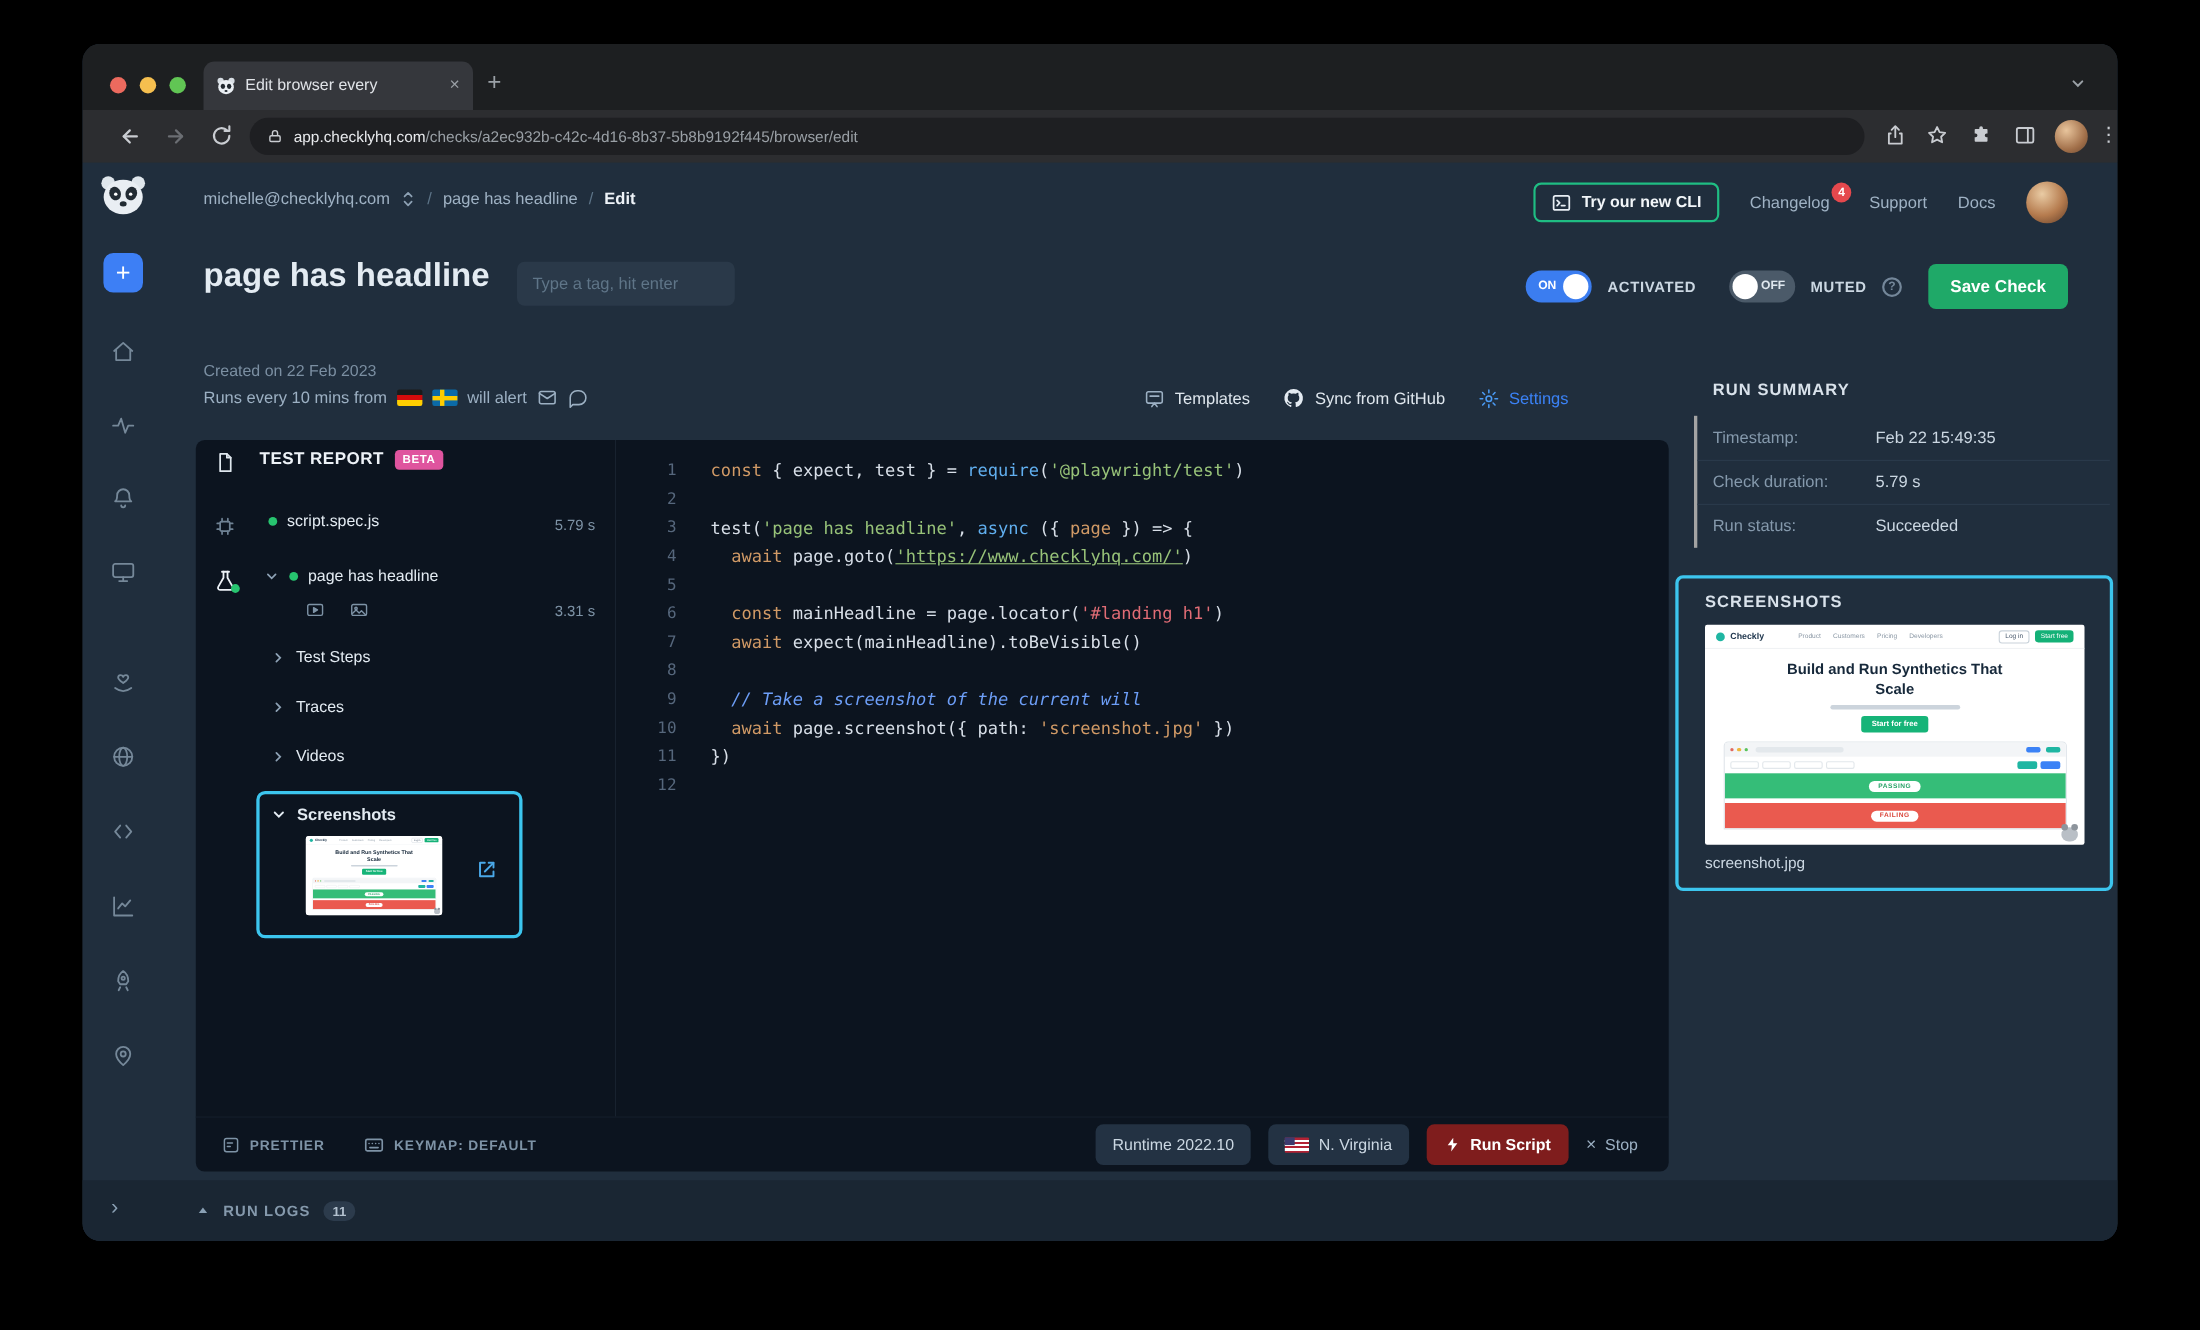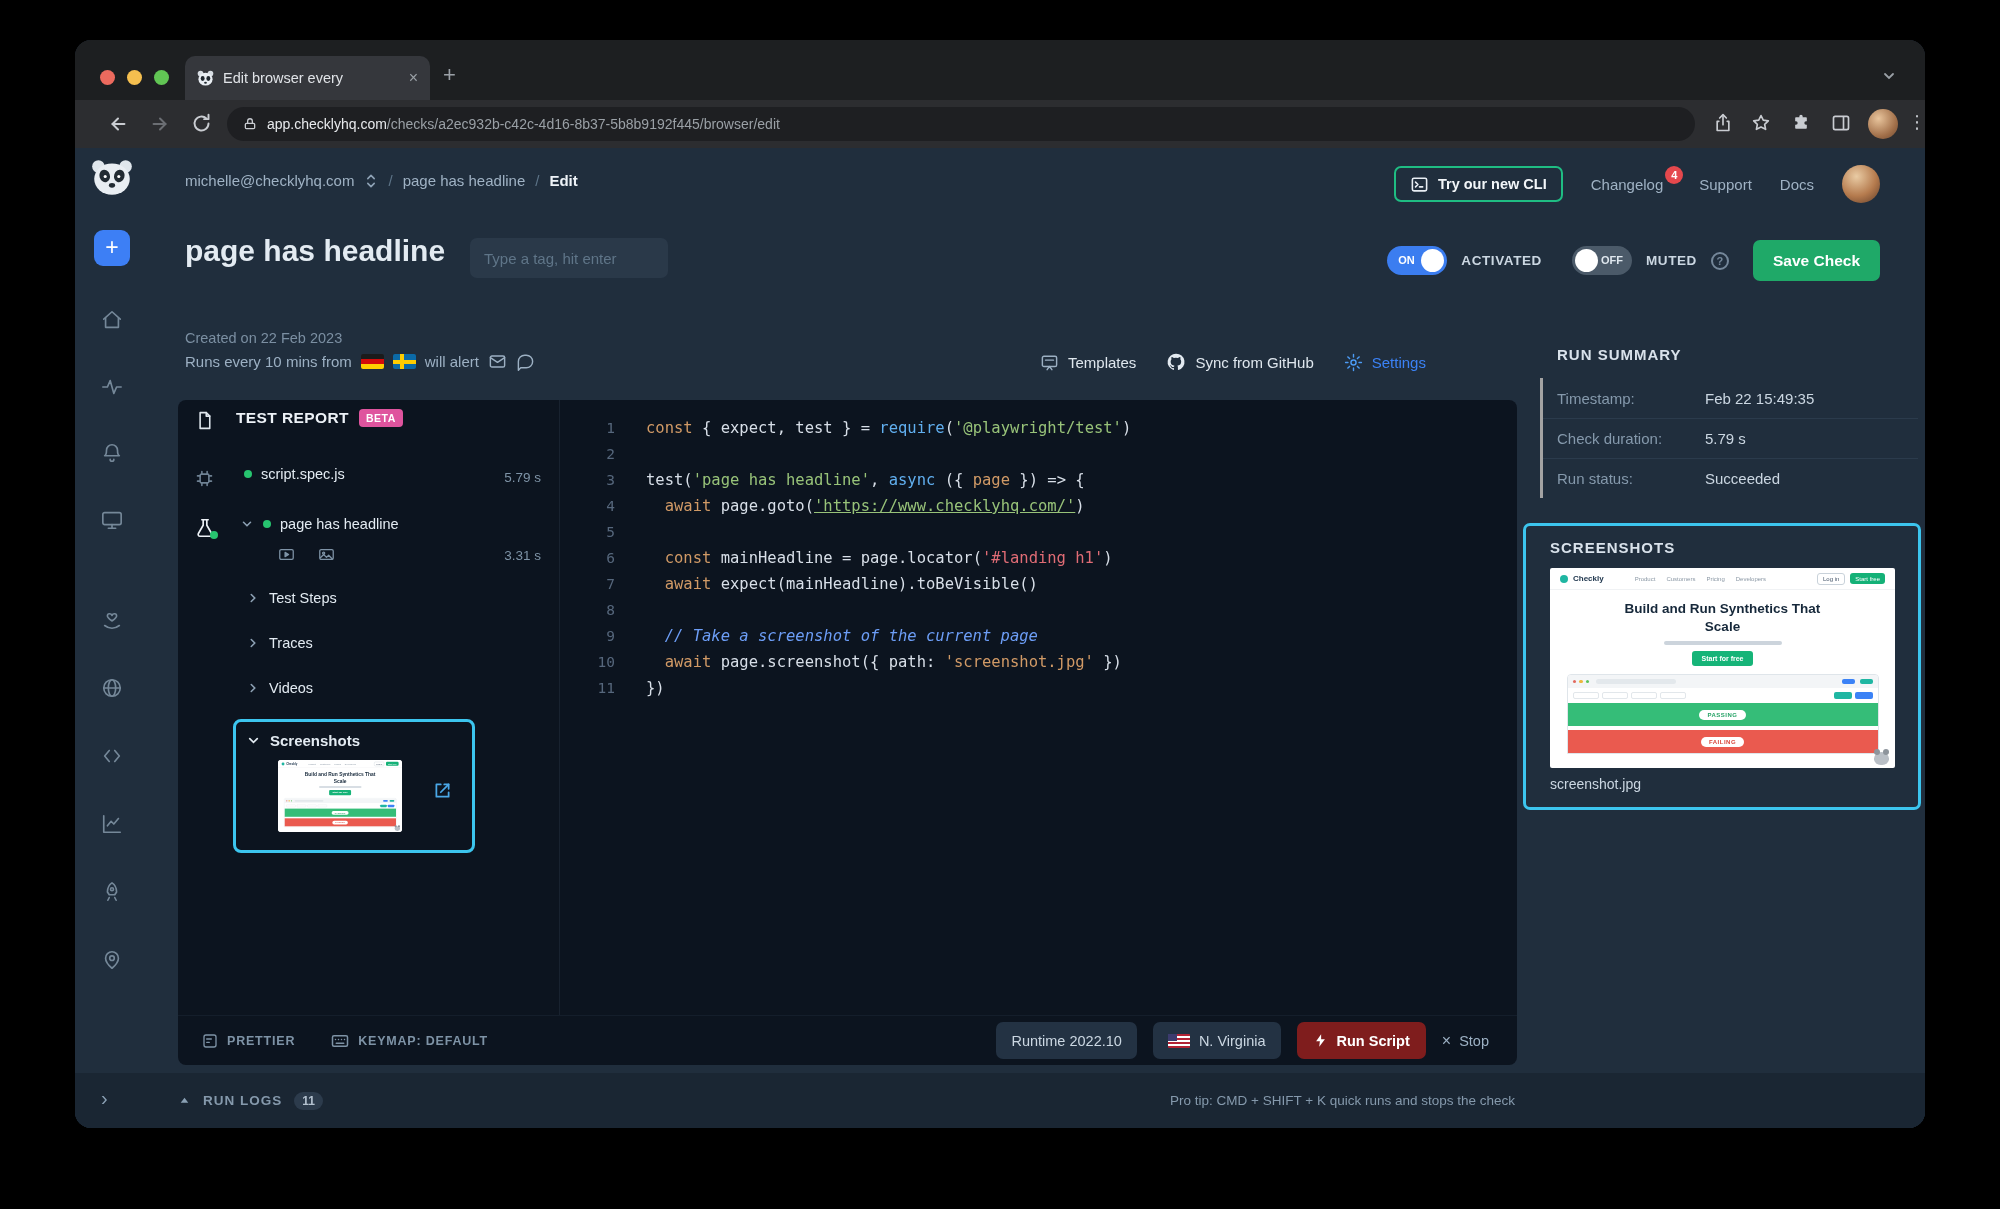--- a/index.html
+++ b/index.html
@@ -565,29 +565,33 @@
               <div class="code-line">
                 <span class="ln">7</span>
                 <span class="code-text"><span style="color: rgb(216, 223, 232);">  </span><span style="color: rgb(209, 154, 102);">await </span><span style="color: rgb(216, 223, 232);">expect(mainHeadline).toBeVisible()</span></span>
               </div>
               <div class="code-line">
                 <span class="ln">8</span>
                 <span class="code-text"></span>
               </div>
               <div class="code-line">
                 <span class="ln">9</span>
-                <span class="code-text"><span style="color: rgb(109, 158, 247); font-style: italic;">  // Take a screenshot of the current page</span></span>
+                <span class="code-text"><span style="color: rgb(109, 158, 247); font-style: italic;">  // Take a screenshot of the current will</span></span>
               </div>
               <div class="code-line">
                 <span class="ln">10</span>
                 <span class="code-text"><span style="color: rgb(216, 223, 232);">  </span><span style="color: rgb(209, 154, 102);">await </span><span style="color: rgb(216, 223, 232);">page.screenshot({ path: </span><span style="color: rgb(209, 154, 102);">'screenshot.jpg'</span><span style="color: rgb(216, 223, 232);"> })</span></span>
               </div>
               <div class="code-line">
                 <span class="ln">11</span>
                 <span class="code-text"><span style="color: rgb(216, 223, 232);">})</span></span>
+              </div>
+              <div class="code-line">
+                <span class="ln">12</span>
+                <span class="code-text"></span>
               </div>
             </div>
       </div>
 
       <div class="statusbar">
         <span class="sb-label">
           <svg width="16" height="16" viewBox="0 0 24 24" fill="none" stroke="#7e93a6" stroke-width="2" stroke-linecap="round">
                 <rect x="3" y="3" width="18" height="18" rx="3"></rect>
                 <line x1="7" y1="9" x2="14" y2="9"></line>
                 <line x1="7" y1="14" x2="11" y2="14"></line>
@@ -625,21 +629,20 @@
 
     <div class="runlogs">
       <span class="rl-expand">›</span>
       <div class="rl-left">
         <svg width="13" height="13" viewBox="0 0 24 24" fill="#8aa0b4">
               <polygon points="12 7 19 16 5 16"></polygon>
             </svg>
         <span class="rl-label">RUN LOGS</span>
         <span class="rl-badge">11</span>
       </div>
-      <span class="rl-tip">Pro tip: CMD + SHIFT + K quick runs and stops the check</span>
     </div>
 
     <div class="rs-title">RUN SUMMARY</div>
     <div class="rs-block">
       <div class="rs-row">
         <span class="rs-label">Timestamp:</span>
             <span class="rs-value">Feb 22 15:49:35</span>
       </div>
       <div class="rs-row">
         <span class="rs-label">Check duration:</span>

